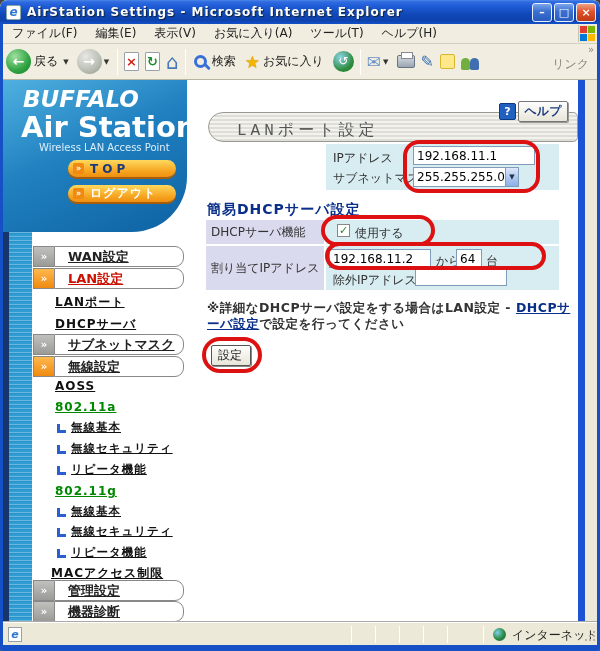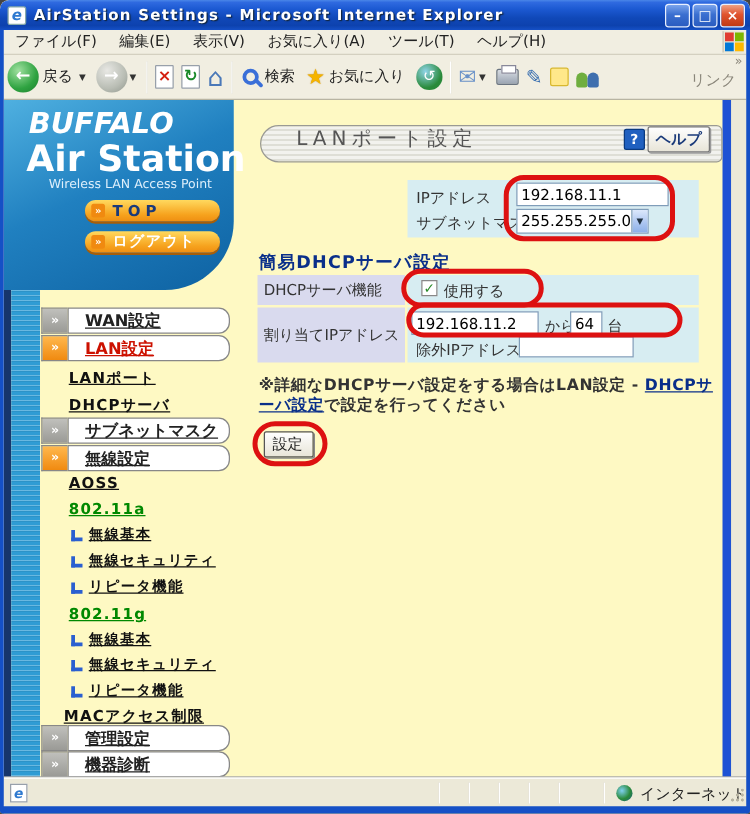--- a/index.html
+++ b/index.html
@@ -71,21 +71,21 @@
   .links-label { position:absolute; right:8px; top:12px; font-size:12px; color:#8a867a; }
   .links-chev { position:absolute; right:3px; top:0px; font-size:10px; color:#8a867a; }
 
   
   .frame-l { position:absolute; left:0; top:24px; width:3px; height:627px; background:#1550c6; }
   .frame-r { position:absolute; right:0; top:24px; width:3px; height:627px; background:#1550c6; }
   .frame-b { position:absolute; left:0; bottom:0; width:600px; height:6px; background:#1550c6;
     border-radius:0 0 3px 3px; }
 
   
-  .content { position:absolute; left:3px; top:80px; width:594px; height:542px; background:#fef9c3; overflow:hidden; }
+  .content { position:absolute; left:3px; top:80px; width:594px; height:542px; background:#ffffff; overflow:hidden; }
   .edge-dark { position:absolute; left:0; top:0; width:6px; height:542px; background:#17356b; }
   .edge-blue { position:absolute; left:6px; top:0; width:23px; height:542px; background:#2f9cd4;
     background-image:repeating-linear-gradient(180deg, rgba(255,255,255,.28) 0 1px, rgba(0,0,0,.06) 1px 2px, transparent 2px 4px); }
   .page-rstrip { position:absolute; left:575px; top:0; width:7px; height:542px; background:#1e52d4; }
   .page-gutter { position:absolute; left:582px; top:0; width:12px; height:542px; background:#ece9d8; }
 
   .brand-panel { position:absolute; left:0; top:0; width:184px; height:152px;
     background:linear-gradient(155deg,#4fb0e0 0%,#2382bе 40%,#1272b4 100%);
     background:linear-gradient(155deg,#4fb0e0 0%,#2080c0 45%,#0e62a2 100%);
     border-bottom-right-radius:55px; }
@@ -116,24 +116,24 @@
   .nav-sub { position:absolute; left:52px; font-size:12px; font-weight:bold; color:#111;
     text-decoration:underline; letter-spacing:1px; cursor:pointer; white-space:nowrap; }
   .nav-sub.green { color:#008800; }
   .nav-leaf { position:absolute; left:54px; display:flex; align-items:flex-end; cursor:pointer; }
   .leaf-icon { width:9px; height:9px; border-left:3px solid #2a5fd0; border-bottom:3px solid #2a5fd0;
     margin-right:5px; margin-bottom:2px; }
   .leaf-label { font-size:11.5px; font-weight:bold; color:#111; text-decoration:underline;
     letter-spacing:1px; white-space:nowrap; }
 
   
-  .page-header { position:absolute; left:205px; top:20px; width:370px; height:30px;
+  .page-header { position:absolute; left:205px; top:32px; width:370px; height:30px;
     border:1px solid #9a9a94; border-radius:16px 5px 5px 16px;
     background:repeating-linear-gradient(180deg,#f2f2ee 0 2px,#deded6 2px 4px);
-    display:flex; align-items:flex-start; }
+    display:flex; align-items:flex-end;font-family:Liberation Mono, monospace; }
   .page-title { margin-left:28px; font-size:16px; color:#555; letter-spacing:4px; white-space:nowrap; }
   .q-icon { position:absolute; left:496px; top:23px; width:17px; height:17px; background:#2060c0;
     border:1px solid #0a3a80; border-radius:2px; color:#fff; font-size:11px; font-weight:bold;
     text-align:center; line-height:16px; }
   .help-btn { position:absolute; left:515px; top:21px; width:50px; height:21px;
     background:linear-gradient(180deg,#fefefe,#e8e5d8); border:1px solid #777; border-radius:2px;
     box-shadow:1px 1px 0 #999; color:#1a3a7a; font-size:12px; font-weight:bold; text-align:center;
     line-height:19px; }
 
   .cell { position:absolute; font-size:12px; color:#333; }

